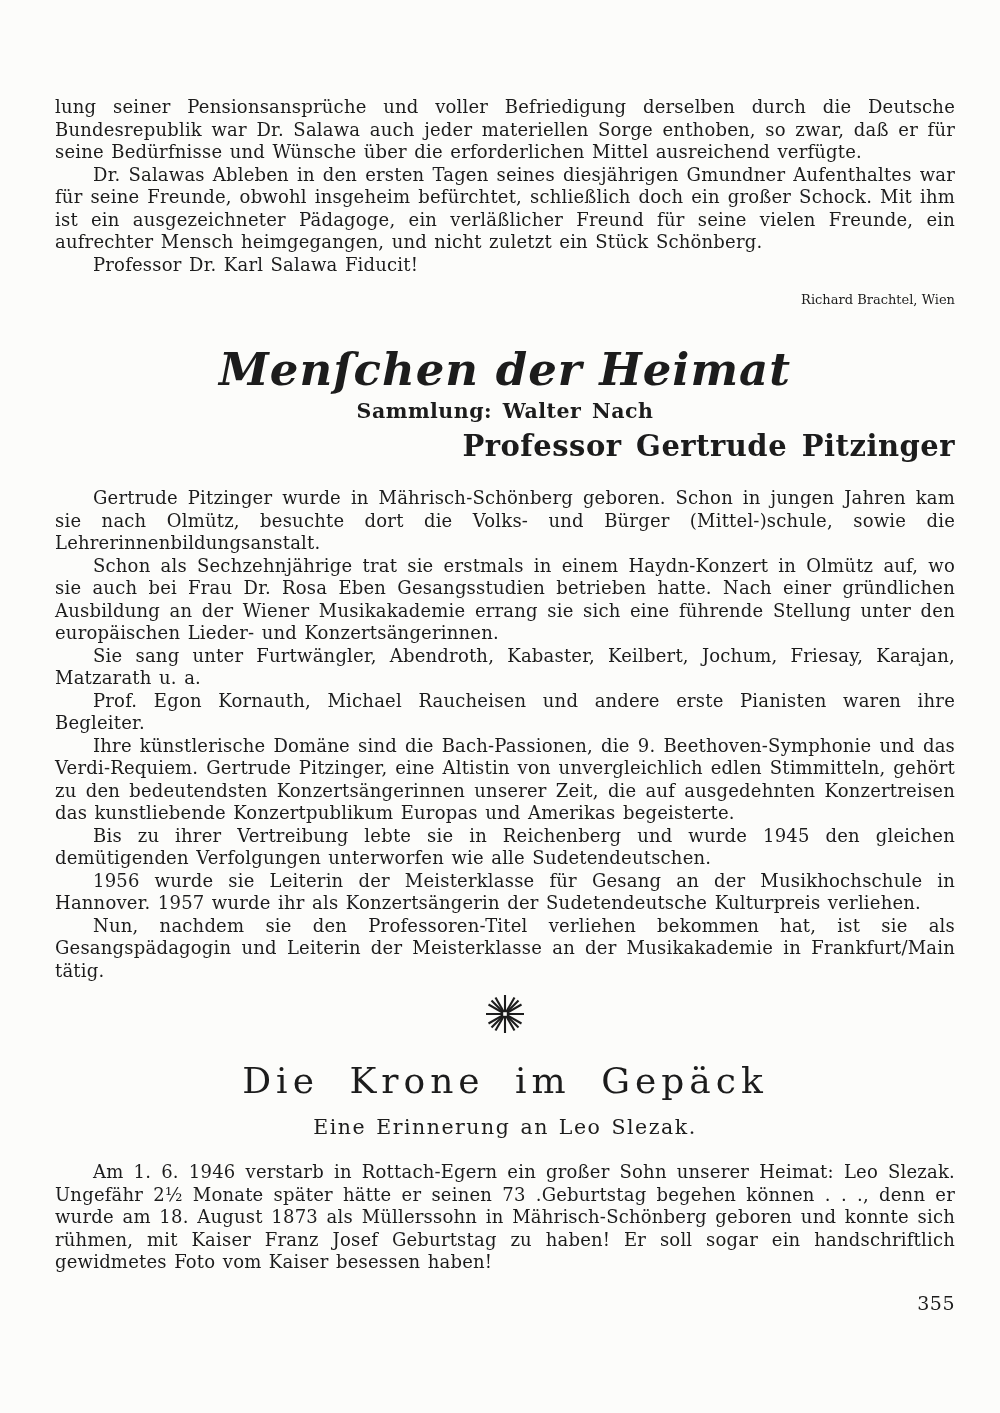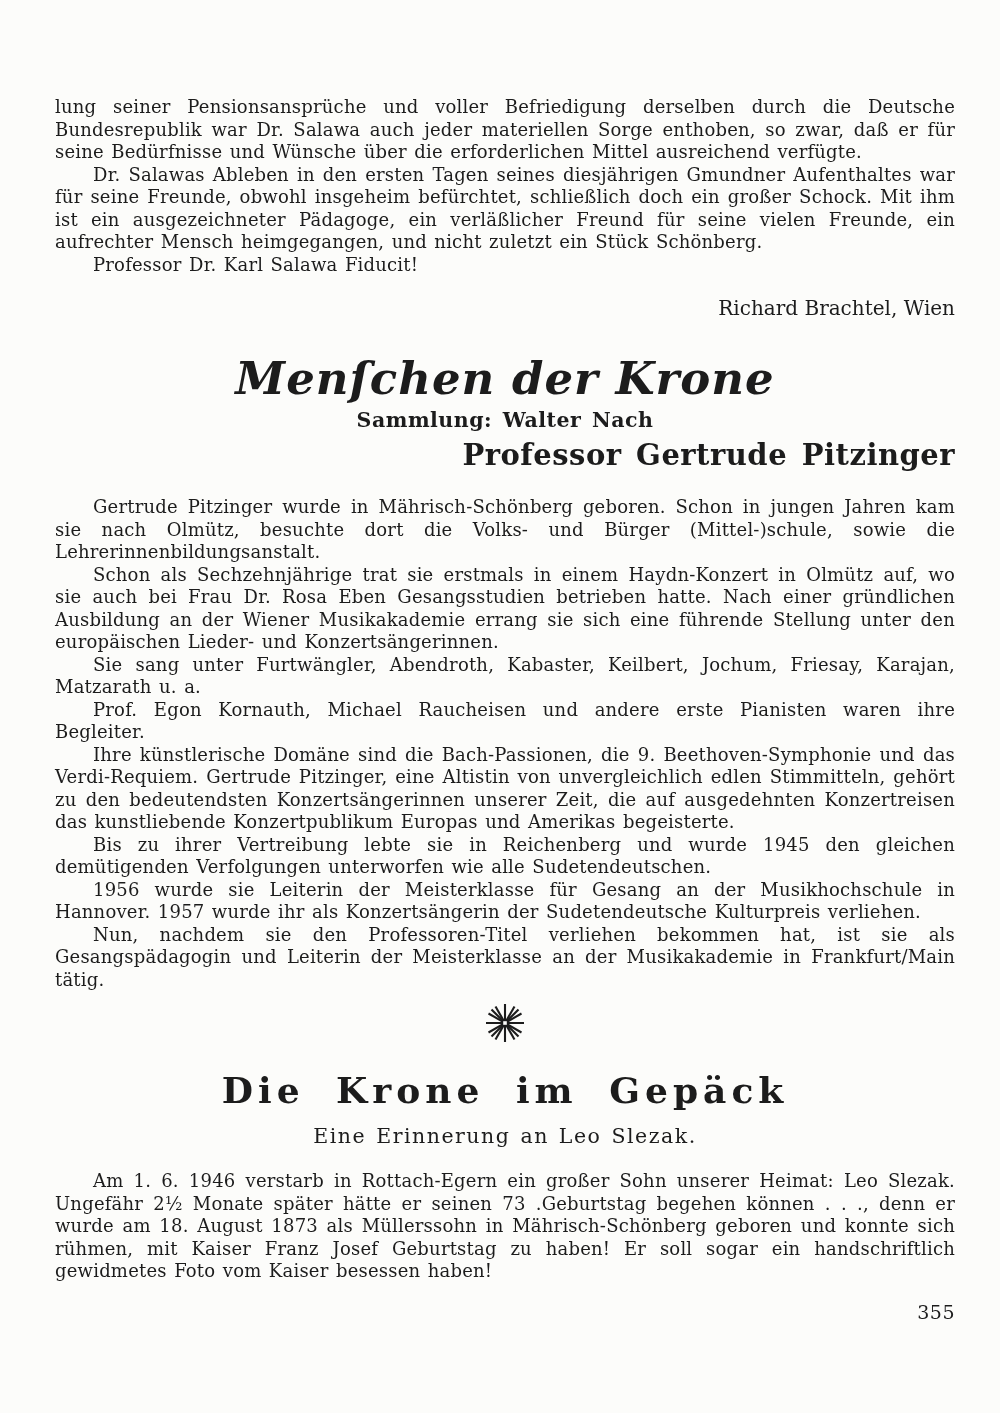--- a/index.html
+++ b/index.html
@@ -31,24 +31,24 @@
   p.body {
     font-size: 18px;
     line-height: 22.5px;
     text-align: justify;
     letter-spacing: 0.2px;
     word-spacing: 1.5px;
   }
   p.body.indent { text-indent: 38px; }
 
   .signature {
-    font-size: 20px;
+    font-size: 13px;
     line-height: 23px;
     text-align: right;
-    margin-top: 21px;
+    margin-top: 12px;
   }
 
   
   .fraktur-title {
     margin-top: 34px;
     text-align: center;
     font-size: 45px;
     line-height: 50px;
     font-weight: bold;
     font-style: italic;
@@ -82,21 +82,21 @@
     text-align: center;
     line-height: 0;
   }
   .star-divider svg { display: inline-block; }
 
   .krone-title {
     margin-top: 24px;
     text-align: center;
     font-size: 36px;
     line-height: 40px;
-    font-weight: bold;
+    font-weight: normal;
     letter-spacing: 5px;
     word-spacing: 14px;
   }
 
   .krone-subtitle {
     margin-top: 14px;
     text-align: center;
     font-size: 20.5px;
     line-height: 25px;
     letter-spacing: 1.5px;
@@ -120,21 +120,21 @@
   <div class="text-block">
 
     <section>
       <p class="body">lung seiner Pensionsansprüche und voller Befriedigung derselben durch die Deutsche Bundesrepublik war Dr. Salawa auch jeder materiellen Sorge enthoben, so zwar, daß er für seine Bedürfnisse und Wünsche über die erforderlichen Mittel ausreichend verfügte.</p>
       <p class="body indent">Dr. Salawas Ableben in den ersten Tagen seines diesjährigen Gmundner Aufenthaltes war für seine Freunde, obwohl insgeheim befürchtet, schließlich doch ein großer Schock. Mit ihm ist ein ausgezeichneter Pädagoge, ein verläßlicher Freund für seine vielen Freunde, ein aufrechter Mensch heimgegangen, und nicht zuletzt ein Stück Schönberg.</p>
       <p class="body indent">Professor Dr. Karl Salawa Fiducit!</p>
       <p class="signature">Richard Brachtel, Wien</p>
     </section>
 
     <header>
-      <h1 class="fraktur-title">Menſchen der Krone</h1>
+      <h1 class="fraktur-title">Menſchen der Heimat</h1>
       <div class="collection-subtitle">Sammlung: Walter Nach</div>
     </header>
 
     <section>
       <h2 class="article-title">Professor Gertrude Pitzinger</h2>
       <div class="body-gap"></div>
       <p class="body indent">Gertrude Pitzinger wurde in Mährisch-Schönberg geboren. Schon in jungen Jahren kam sie nach Olmütz, besuchte dort die Volks- und Bürger (Mittel-)schule, sowie die Lehrerinnenbildungsanstalt.</p>
       <p class="body indent">Schon als Sechzehnjährige trat sie erstmals in einem Haydn-Konzert in Olmütz auf, wo sie auch bei Frau Dr. Rosa Eben Gesangsstudien betrieben hatte. Nach einer gründlichen Ausbildung an der Wiener Musikakademie errang sie sich eine führende Stellung unter den europäischen Lieder- und Konzertsängerinnen.</p>
       <p class="body indent">Sie sang unter Furtwängler, Abendroth, Kabaster, Keilbert, Jochum, Friesay, Karajan, Matzarath u. a.</p>
       <p class="body indent">Prof. Egon Kornauth, Michael Raucheisen und andere erste Pianisten waren ihre Begleiter.</p>

